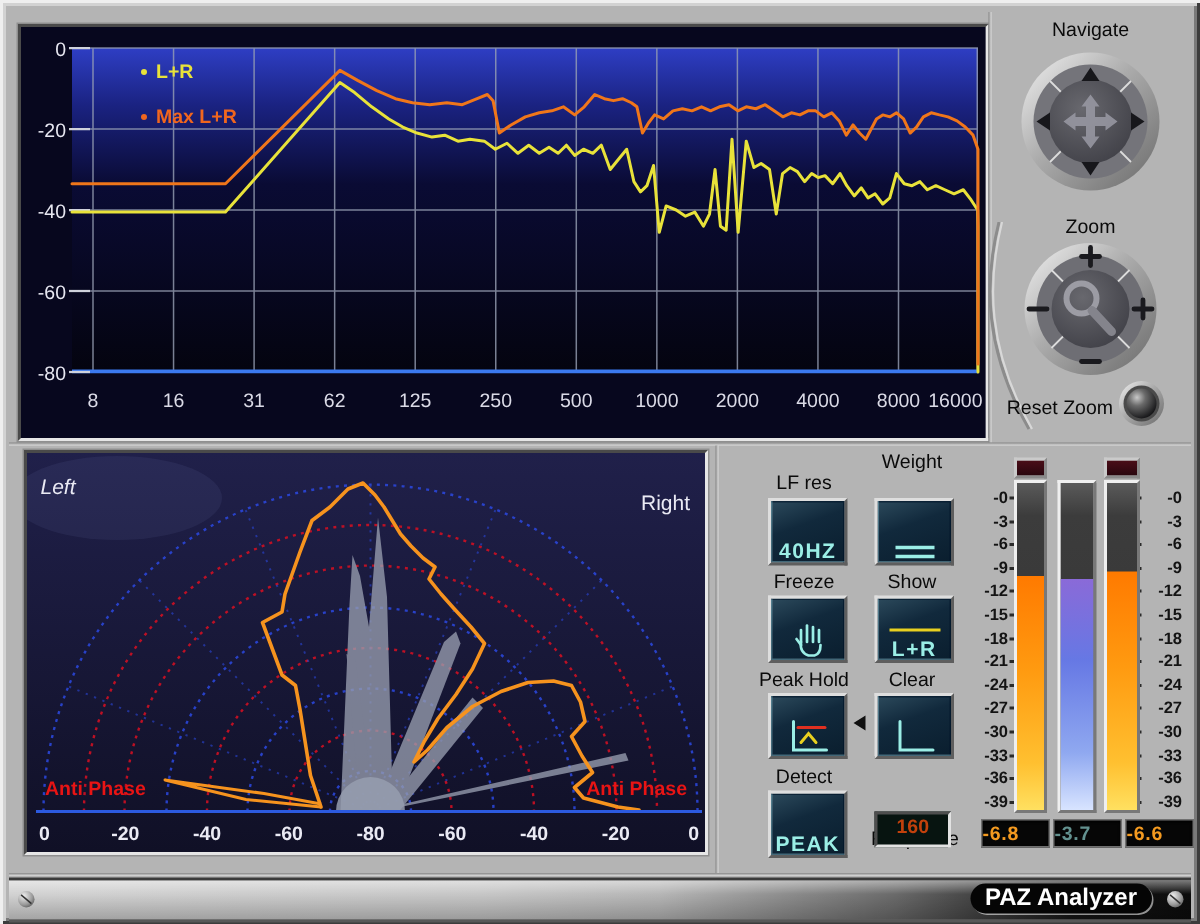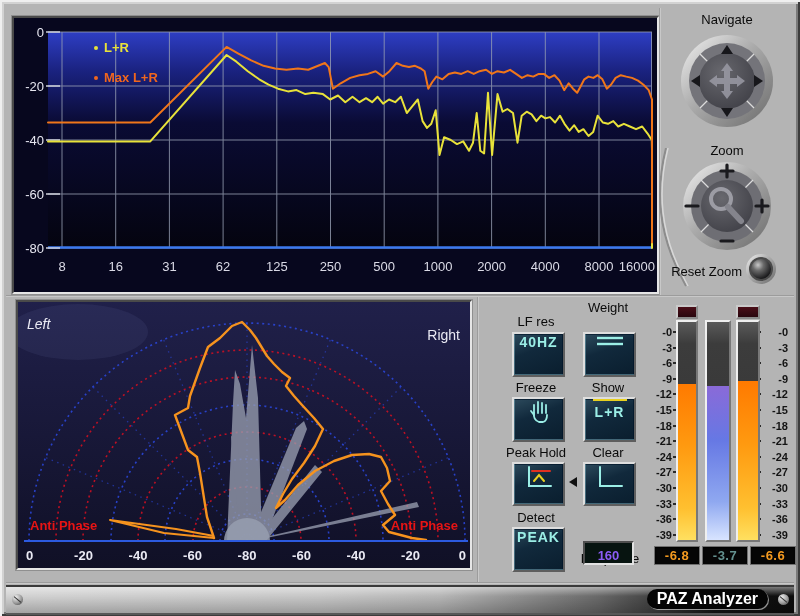--- a/index.html
+++ b/index.html
@@ -22,39 +22,39 @@
   .legend-item{position:absolute;display:flex;align-items:center;gap:6px;font-size:13px;font-weight:bold;}
   .legend-dot{width:4px;height:4px;border-radius:50%;}
   
   .polar-lbl{position:absolute;color:#eaeaf4;font-size:14px;}
   .anti{color:#e81414;font-weight:bold;font-size:13px;}
   
   .tbtn{position:absolute;width:49px;height:41px;border:2px solid;
         border-color:#dedede #5e5e5e #5e5e5e #dedede;
         background:linear-gradient(160deg,#2c4a5c 0%,#11293c 40%,#0a1e2e 100%);
         box-shadow:inset 1px -1px 0 rgba(150,210,225,.40), inset -1px 1px 0 rgba(0,20,40,.65);
-        display:flex;align-items:center;justify-content:flex-start;flex-direction:column;
+        display:flex;align-items:center;justify-content:flex-end;flex-direction:column;
         color:#9beee6;font-weight:bold;font-size:14px;letter-spacing:1px;cursor:pointer;}
   .tbtn .overline{width:34px;height:2px;background:#e8d020;margin-bottom:3px;}
   .lcd{position:absolute;background:#071410;border:2px solid;border-color:#4e4e4e #e2e2e2 #e2e2e2 #4e4e4e;
-       color:#8b5cf6;font-weight:bold;font-size:13px;display:flex;align-items:flex-end;justify-content:center;}
+       color:#c2410c;font-weight:bold;font-size:13px;display:flex;align-items:flex-start;justify-content:center;}
   .tri-left{position:absolute;width:0;height:0;border-right:8px solid #101010;
             border-top:5px solid transparent;border-bottom:5px solid transparent;}
   
   .scale-num{position:absolute;font-size:11px;font-weight:bold;color:#141414;text-align:right;width:26px;}
   .tick{position:absolute;width:3px;height:2px;background:#2a2a2a;}
   .meter{position:absolute;border:2px solid;border-color:#efefef #787878 #787878 #efefef;
          background:linear-gradient(180deg,#5a5a5a 0%,#3c3c3c 10%,#323232 100%);overflow:hidden;}
   .meter-fill{position:absolute;left:0;right:0;bottom:0;}
   .fill-orange{background:linear-gradient(180deg,#ff7a00 0%,#ff9a10 40%,#ffc030 80%,#ffe060 100%);}
   .fill-blue{background:linear-gradient(180deg,#8a6ad8 0%,#6678e4 35%,#8fa8f0 75%,#d8e4ff 100%);}
   .clip{position:absolute;height:10px;border:2px solid;border-color:#cacaca #8a8a8a #8a8a8a #cacaca;
         background:linear-gradient(180deg,#4a0e18,#29060e);}
   .readout{position:absolute;width:44px;height:17px;background:#060606;border:1px solid #707070;
-           box-shadow:inset 0 1px 2px #000;display:flex;align-items:center;justify-content:center;
+           box-shadow:inset 0 1px 2px #000;display:flex;align-items:center;
            font-size:13px;font-weight:bold;letter-spacing:0.5px;}
   
   #bottom-bar{position:absolute;left:6px;top:585px;width:788px;height:26px;
     background:linear-gradient(90deg,#d2d2d2 0%,#c6c6c6 40%,#b6b6b6 55%,#6a6a6a 75%,#161616 90%,#0c0c0c 100%);
     border-top:2px solid #3a3a3a;border-bottom:2px solid #585858;}
   #bottom-bar::after{content:"";position:absolute;inset:0;
     background:linear-gradient(180deg,rgba(255,255,255,.45),rgba(255,255,255,0) 35%,rgba(0,0,0,.22));}
   .title-capsule{position:absolute;right:26px;top:2px;height:20px;padding:0 10px;border-radius:11px;
     background:#050505;color:#fff;font-weight:bold;font-size:16px;line-height:20px;z-index:2;
     box-shadow:1px 1px 0 rgba(255,255,255,.55);}

